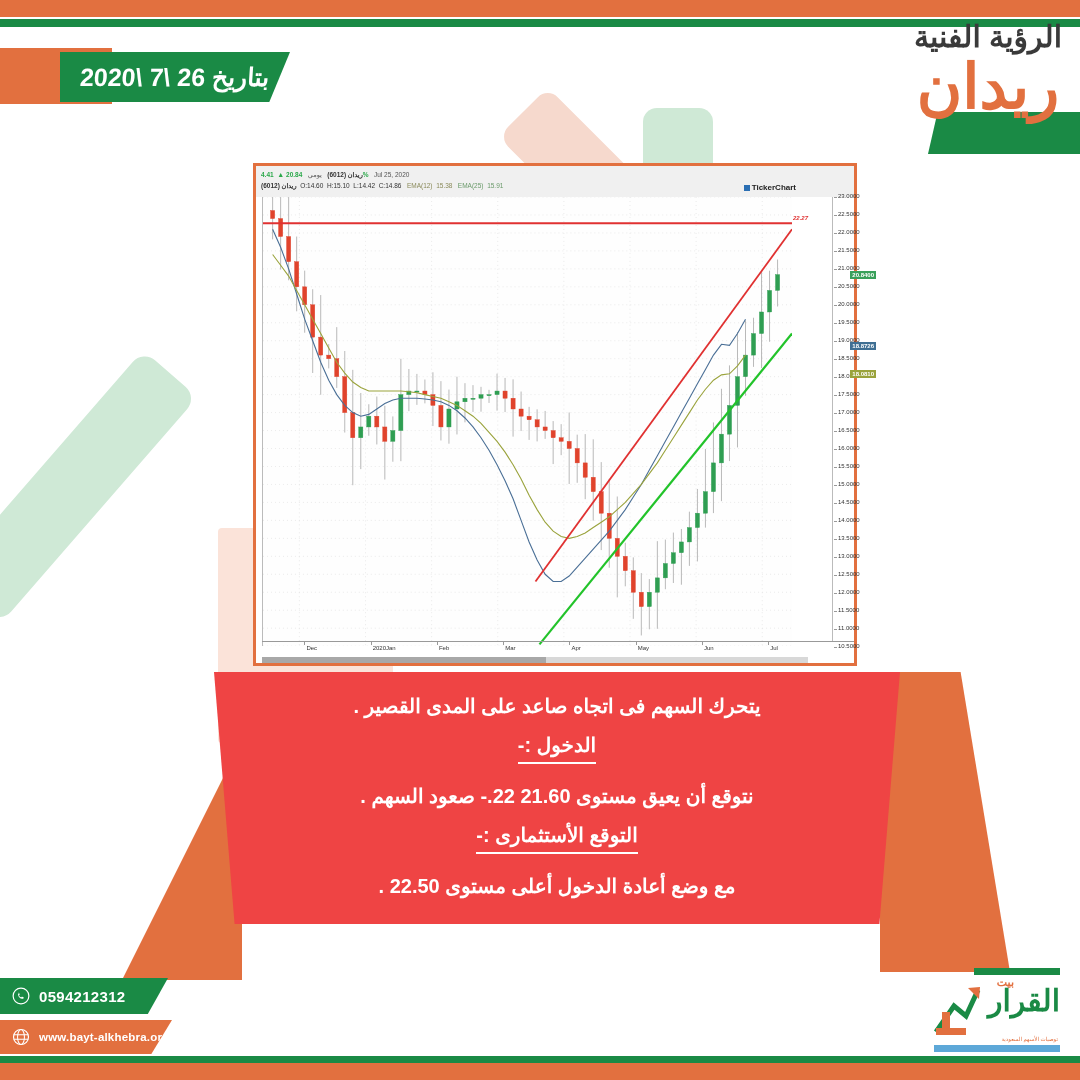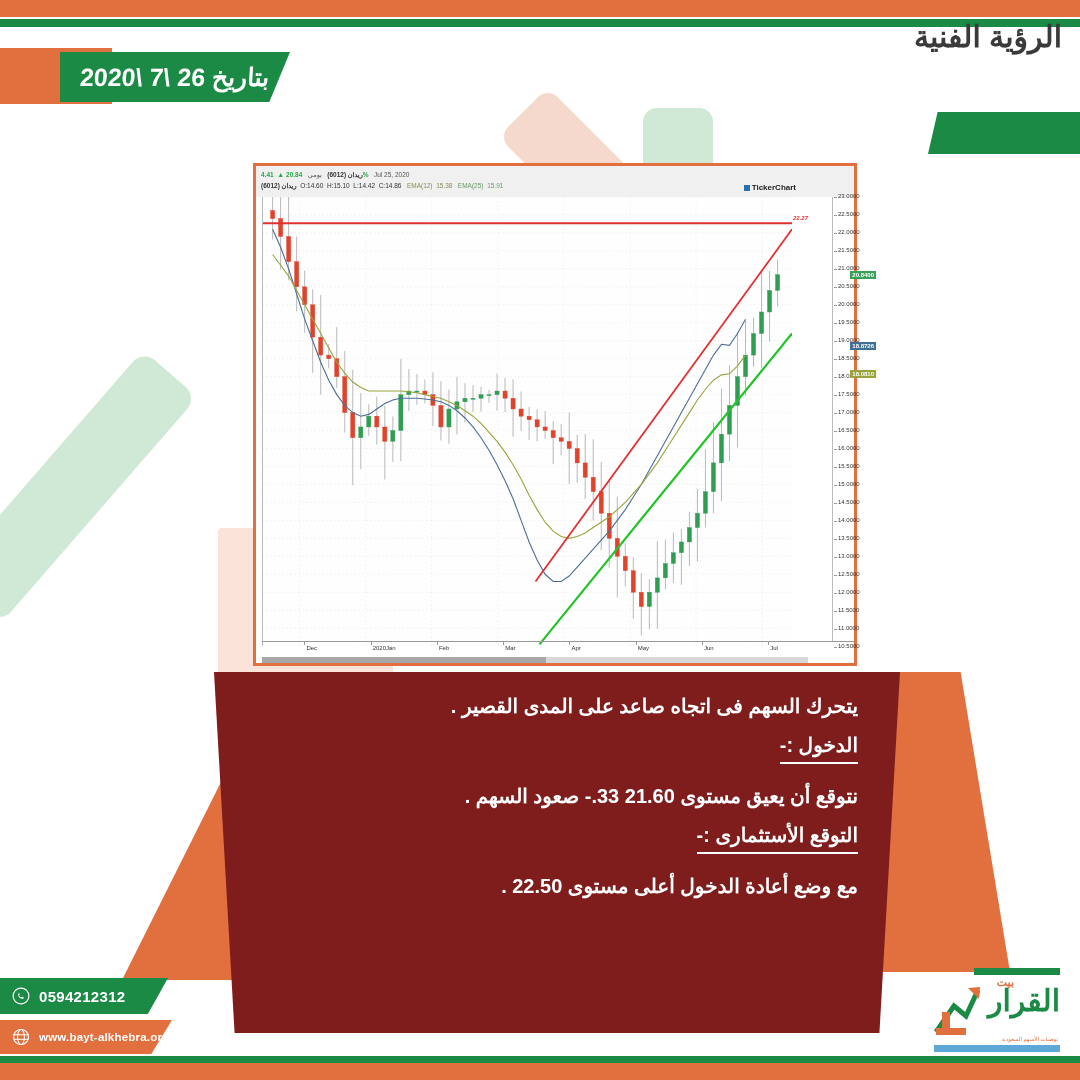--- a/index.html
+++ b/index.html
@@ -131,24 +131,24 @@
     position:absolute; left:122px; top:740px; width:120px; height:240px;
     background:#e2703f;
     clip-path: polygon(0 100%, 100% 0, 100% 100%);
   }
   .panel-shadow-right {
     position:absolute; left:880px; top:672px; width:130px; height:300px;
     background:#e2703f;
     clip-path: polygon(0 0, 62% 0, 100% 100%, 0 100%);
   }
   .panel {
-    position:absolute; left:214px; top:672px; width:686px; height:361px;
-    background:#7f1d1d;
+    position:absolute; left:214px; top:672px; width:686px; height:252px;
+    background:#ef4444;
     clip-path: polygon(0 0, 100% 0, 97% 100%, 3% 100%);
-    direction:rtl; text-align:right;
+    direction:rtl; text-align:center;
     padding:22px 42px 10px 42px;
   }
   .panel .ln {
     color:#ffffff; font-size:20px; font-weight:bold; line-height:1.25;
     margin-bottom:14px; letter-spacing:0.2px;
   }
   .panel .head {
     color:#ffffff; font-size:20px; font-weight:bold;
     display:inline-block; border-bottom:2px solid #ffffff; padding-bottom:5px;
     margin-bottom:12px;
@@ -211,20 +211,21 @@
   <div class="wm wm-diag-green"></div>
   <div class="wm wm-rect-pink"></div>
 
   <div class="date-tab-orange"></div>
   <div class="date-badge">
     <span>بتاريخ 26 \7 \2020</span>
   </div>
 
   <div class="title-wrap">
     <div class="title-small">الرؤية الفنية</div>
+    <div class="title-big">ريدان</div>
   </div>
 
   <div class="chart-card">
 
     <div class="chart-header">
       <div class="hdr-line">
         <span class="sym">ريدان (6012)</span>
         &nbsp;&nbsp;<span class="lbl">يومي</span>
         &nbsp;&nbsp;<span class="up">20.84</span>
         <span class="tri">▲</span>
@@ -506,21 +507,21 @@
       </div>
   </div>
 
   <div class="panel-shadow-left"></div>
   <div class="panel-shadow-right"></div>
   <div class="panel">
     <div class="ln">يتحرك السهم فى اتجاه صاعد على المدى القصير .</div>
     <div class="head-row">
       <span class="head">الدخول :-</span>
     </div>
-    <div class="ln">نتوقع أن يعيق  مستوى 21.60 33.- صعود السهم .</div>
+    <div class="ln">نتوقع أن يعيق  مستوى 21.60 22.- صعود السهم .</div>
     <div class="head-row">
       <span class="head">التوقع الأستثمارى :-</span>
     </div>
     <div class="ln">مع وضع أعادة الدخول أعلى مستوى 22.50 .</div>
   </div>
 
   <div class="foot-wa">
     <svg class="ic" viewBox="0 0 24 24">
       <circle cx="12" cy="12" r="10.5" fill="none" stroke="#fff" stroke-width="1.6"></circle>
       <path d="M8.6 7.7c.3-.1.7 0 .9.4l.7 1.4c.1.3.1.6-.1.8l-.5.5c-.1.2-.2.4 0 .7.5.9 1.3 1.7 2.2 2.2.3.2.5.1.7-.1l.5-.5c.2-.2.5-.2.8-.1l1.4.7c.4.2.5.6.4.9-.3.8-1.2 1.3-2 1.2-2.8-.3-5.2-2.7-5.5-5.5-.1-.8.4-1.7 1.2-2z" fill="#fff"></path>

